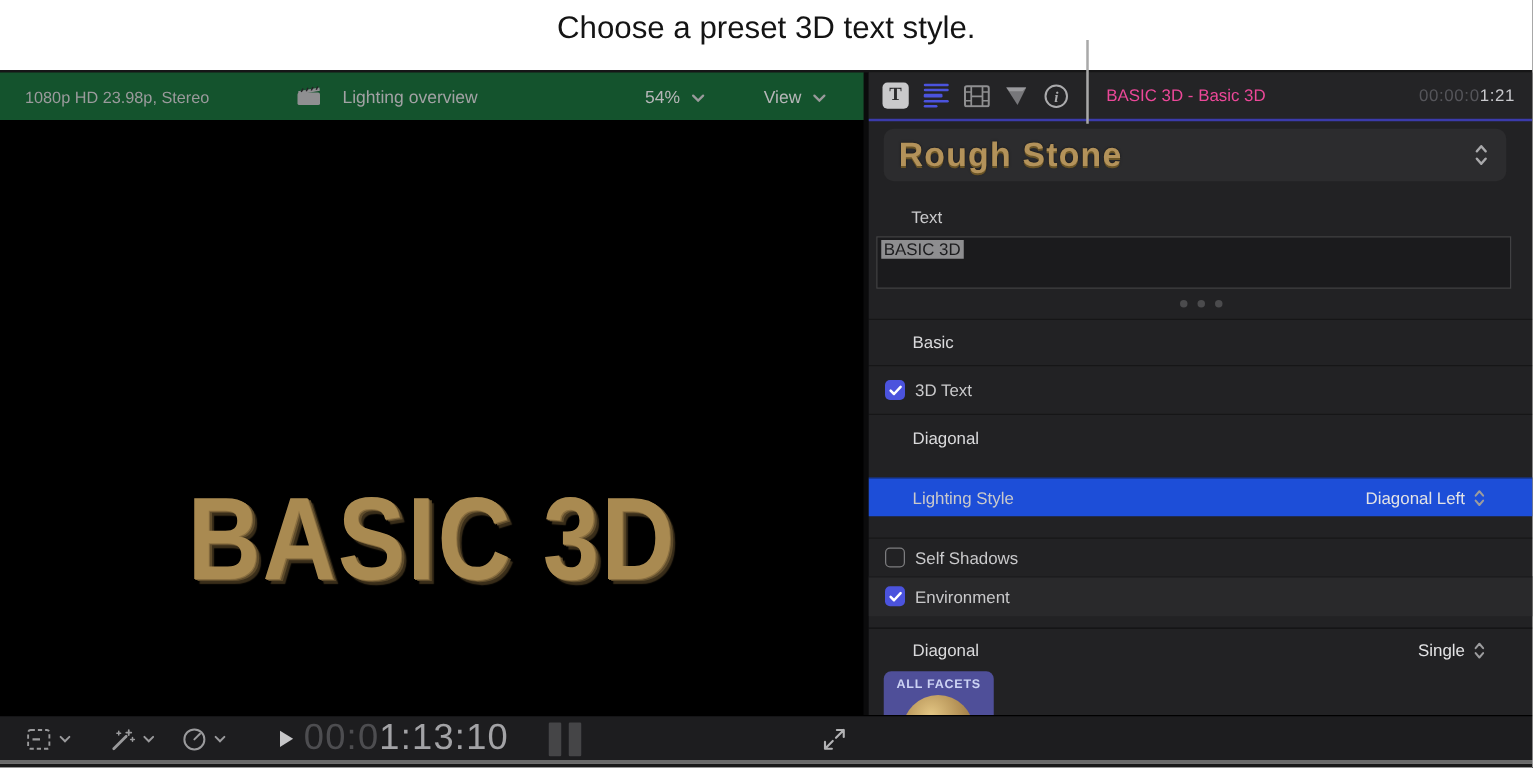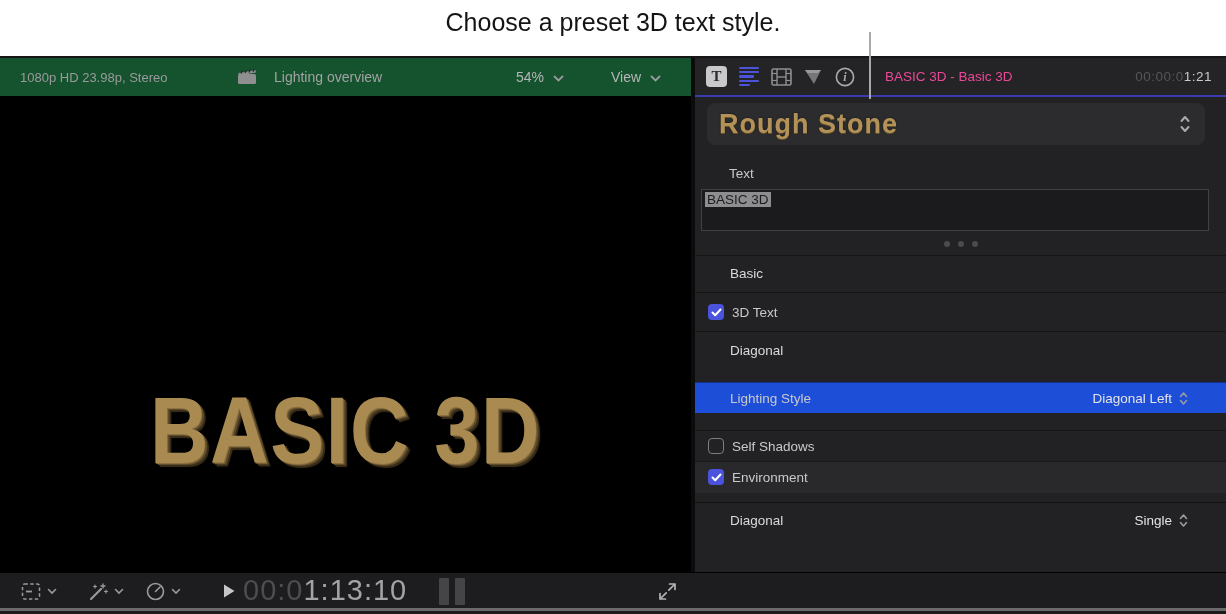--- a/index.html
+++ b/index.html
@@ -258,20 +258,24 @@
             <polyline points="1.5,5.5 4.5,2 7.5,5.5" fill="none" stroke="#9c9c9e" stroke-width="1.6" stroke-linecap="round" stroke-linejoin="round"></polyline>
             <polyline points="1.5,9.5 4.5,13 7.5,9.5" fill="none" stroke="#9c9c9e" stroke-width="1.6" stroke-linecap="round" stroke-linejoin="round"></polyline>
           </svg>
       </div>
       <div class="reset" style="top:9px;"><svg width="16" height="15" viewBox="0 0 16 15">
             <path d="M5.2 1.2 L2 4.2 L5.2 7.2" fill="none" stroke="#8e8e90" stroke-width="1.5" stroke-linecap="round" stroke-linejoin="round"></path>
             <path d="M2.4 4.2 H9.4 a4.6 4.6 0 0 1 0 9.2 H6.5" fill="none" stroke="#8e8e90" stroke-width="1.5" stroke-linecap="round"></path>
           </svg></div>
     </div>
 
+    <div class="facets-tab">
+      <div class="facets-label">ALL FACETS</div>
+      <div class="facets-sphere"></div>
+    </div>
   </div>
 
   <div class="abs transport">
     <div class="t-ic" style="left:21px;">
       <svg width="20" height="19" viewBox="0 0 20 19">
           <rect x="1.5" y="2" width="17" height="15" rx="2" fill="none" stroke="#9a9a9c" stroke-width="1.5" stroke-dasharray="3.4 2.4"></rect>
           <rect x="5" y="8.6" width="6" height="1.8" fill="#9a9a9c"></rect>
         </svg>
       <svg width="10" height="7" viewBox="0 0 10 7" style="margin-left:6px;">
           <polyline points="1.5,1.5 5,5 8.5,1.5" fill="none" stroke="#9a9a9c" stroke-width="1.6" stroke-linecap="round"></polyline>

